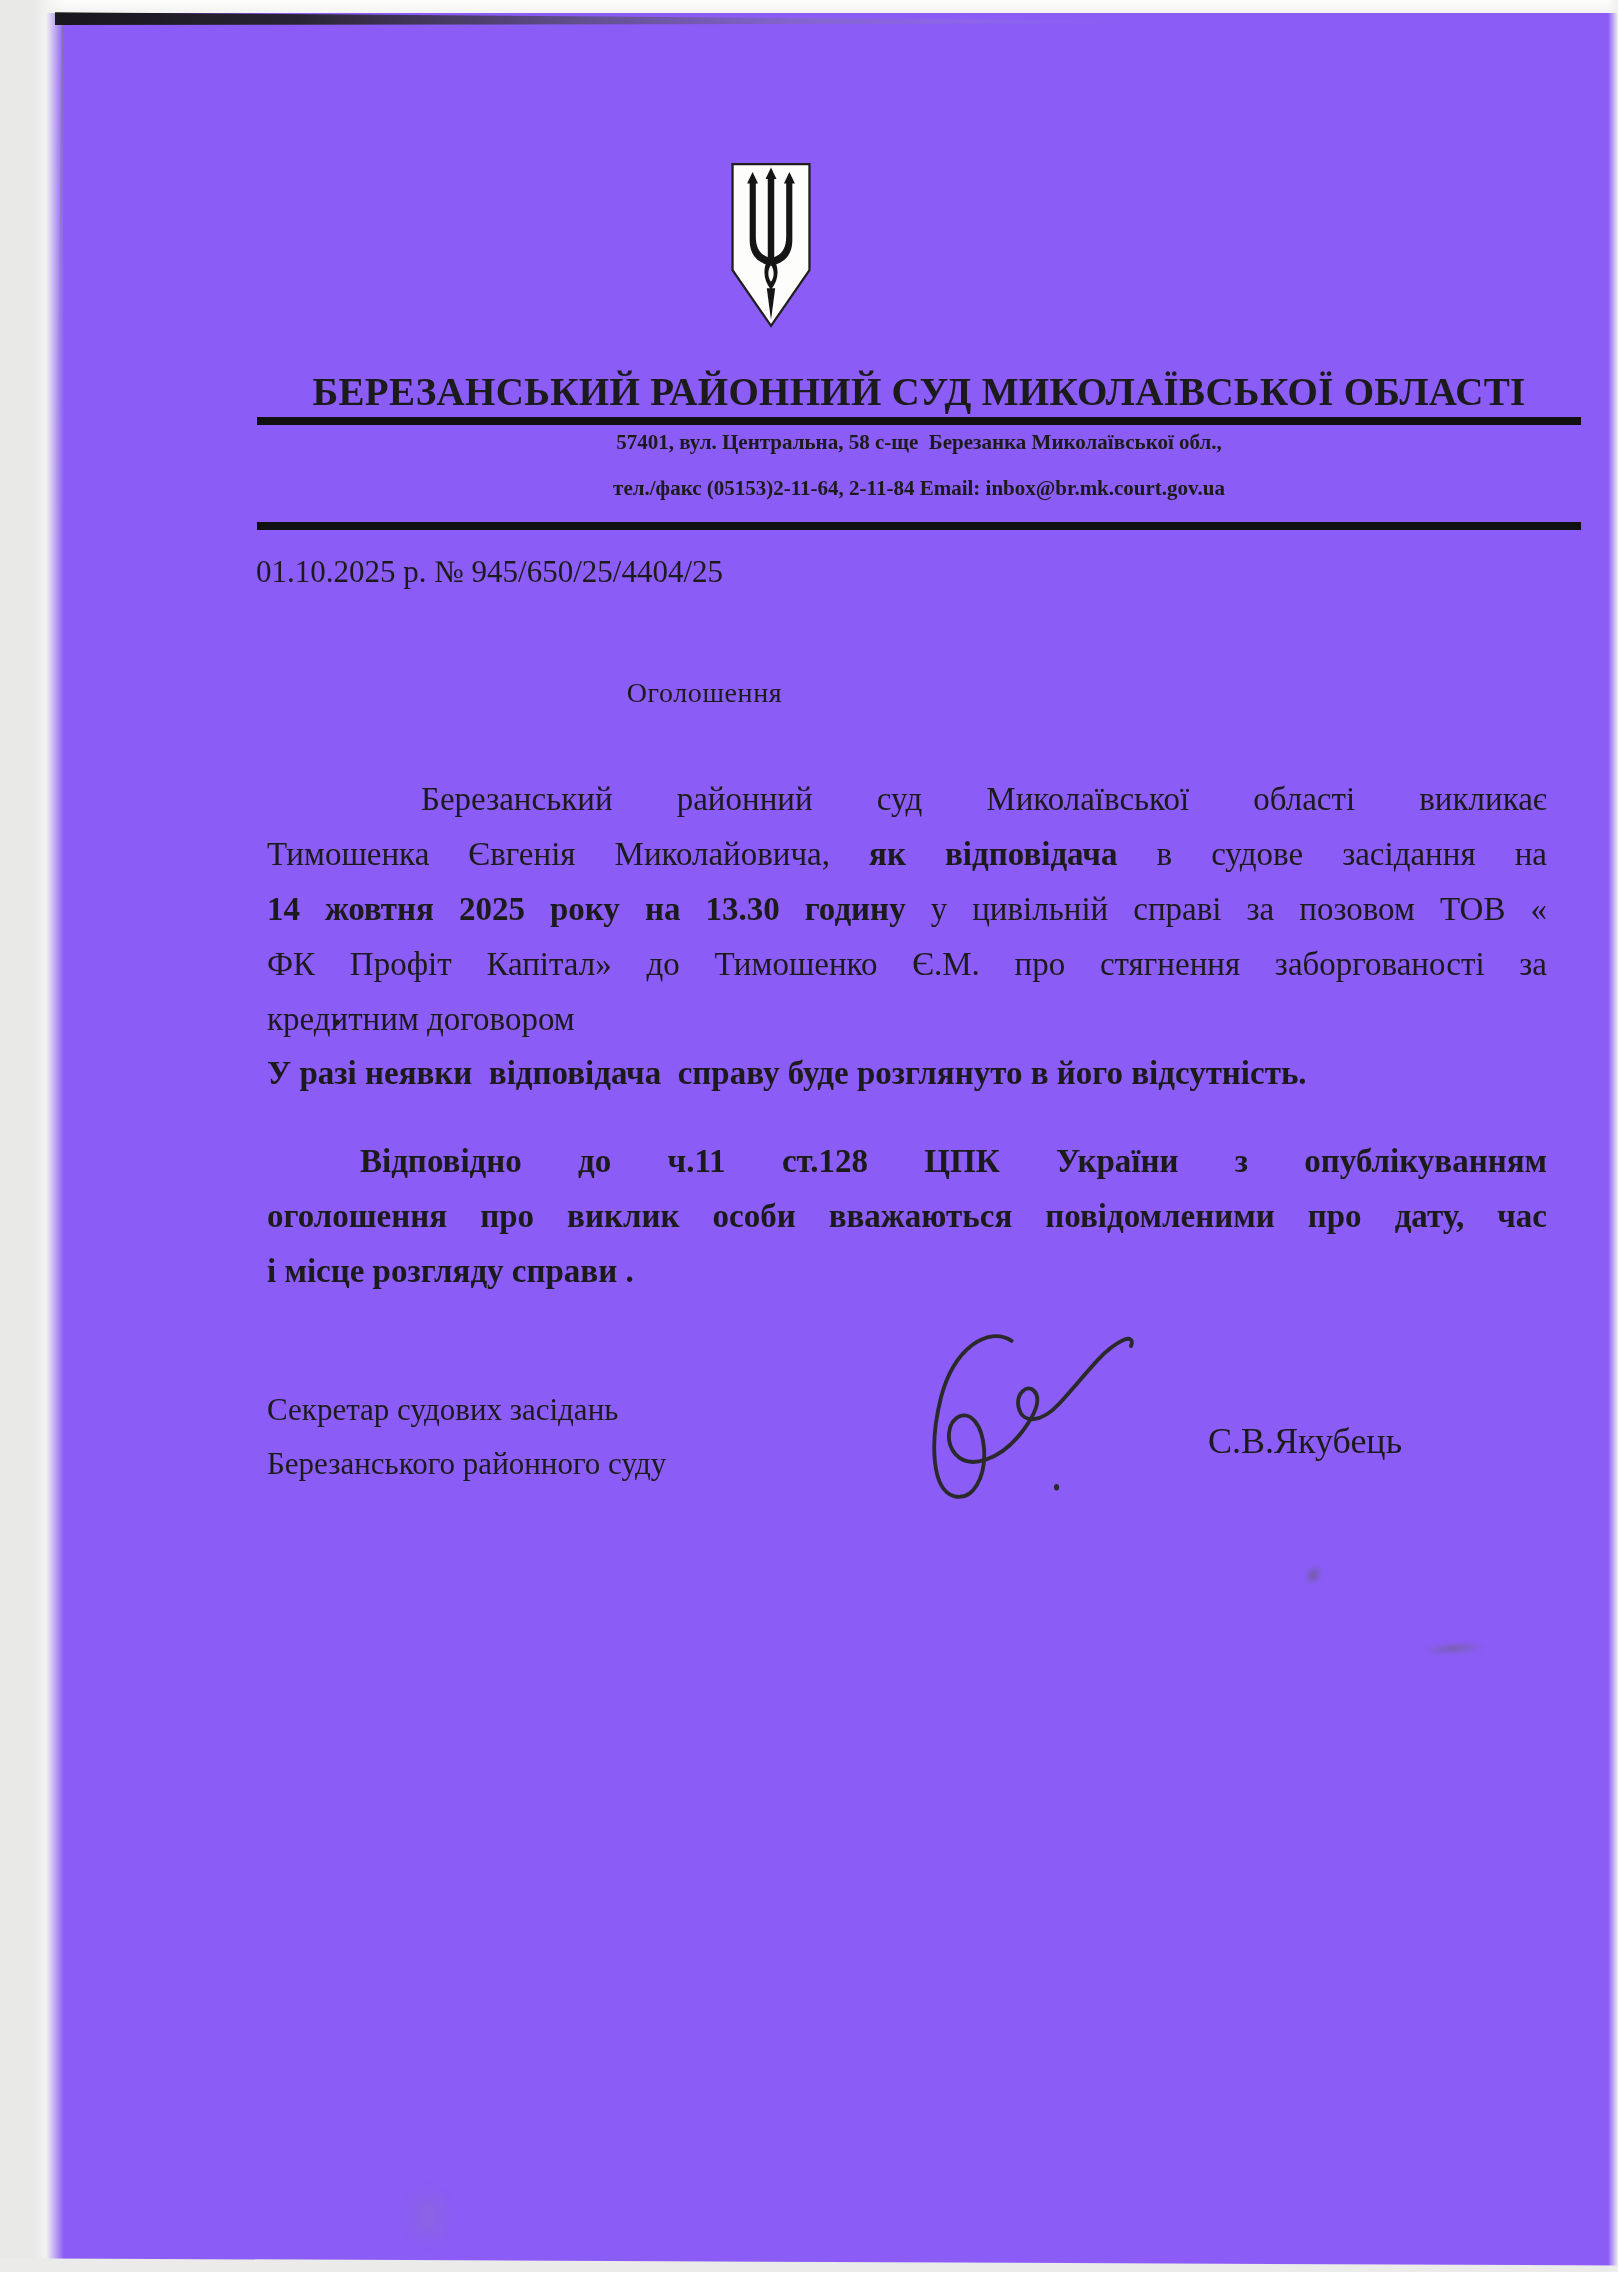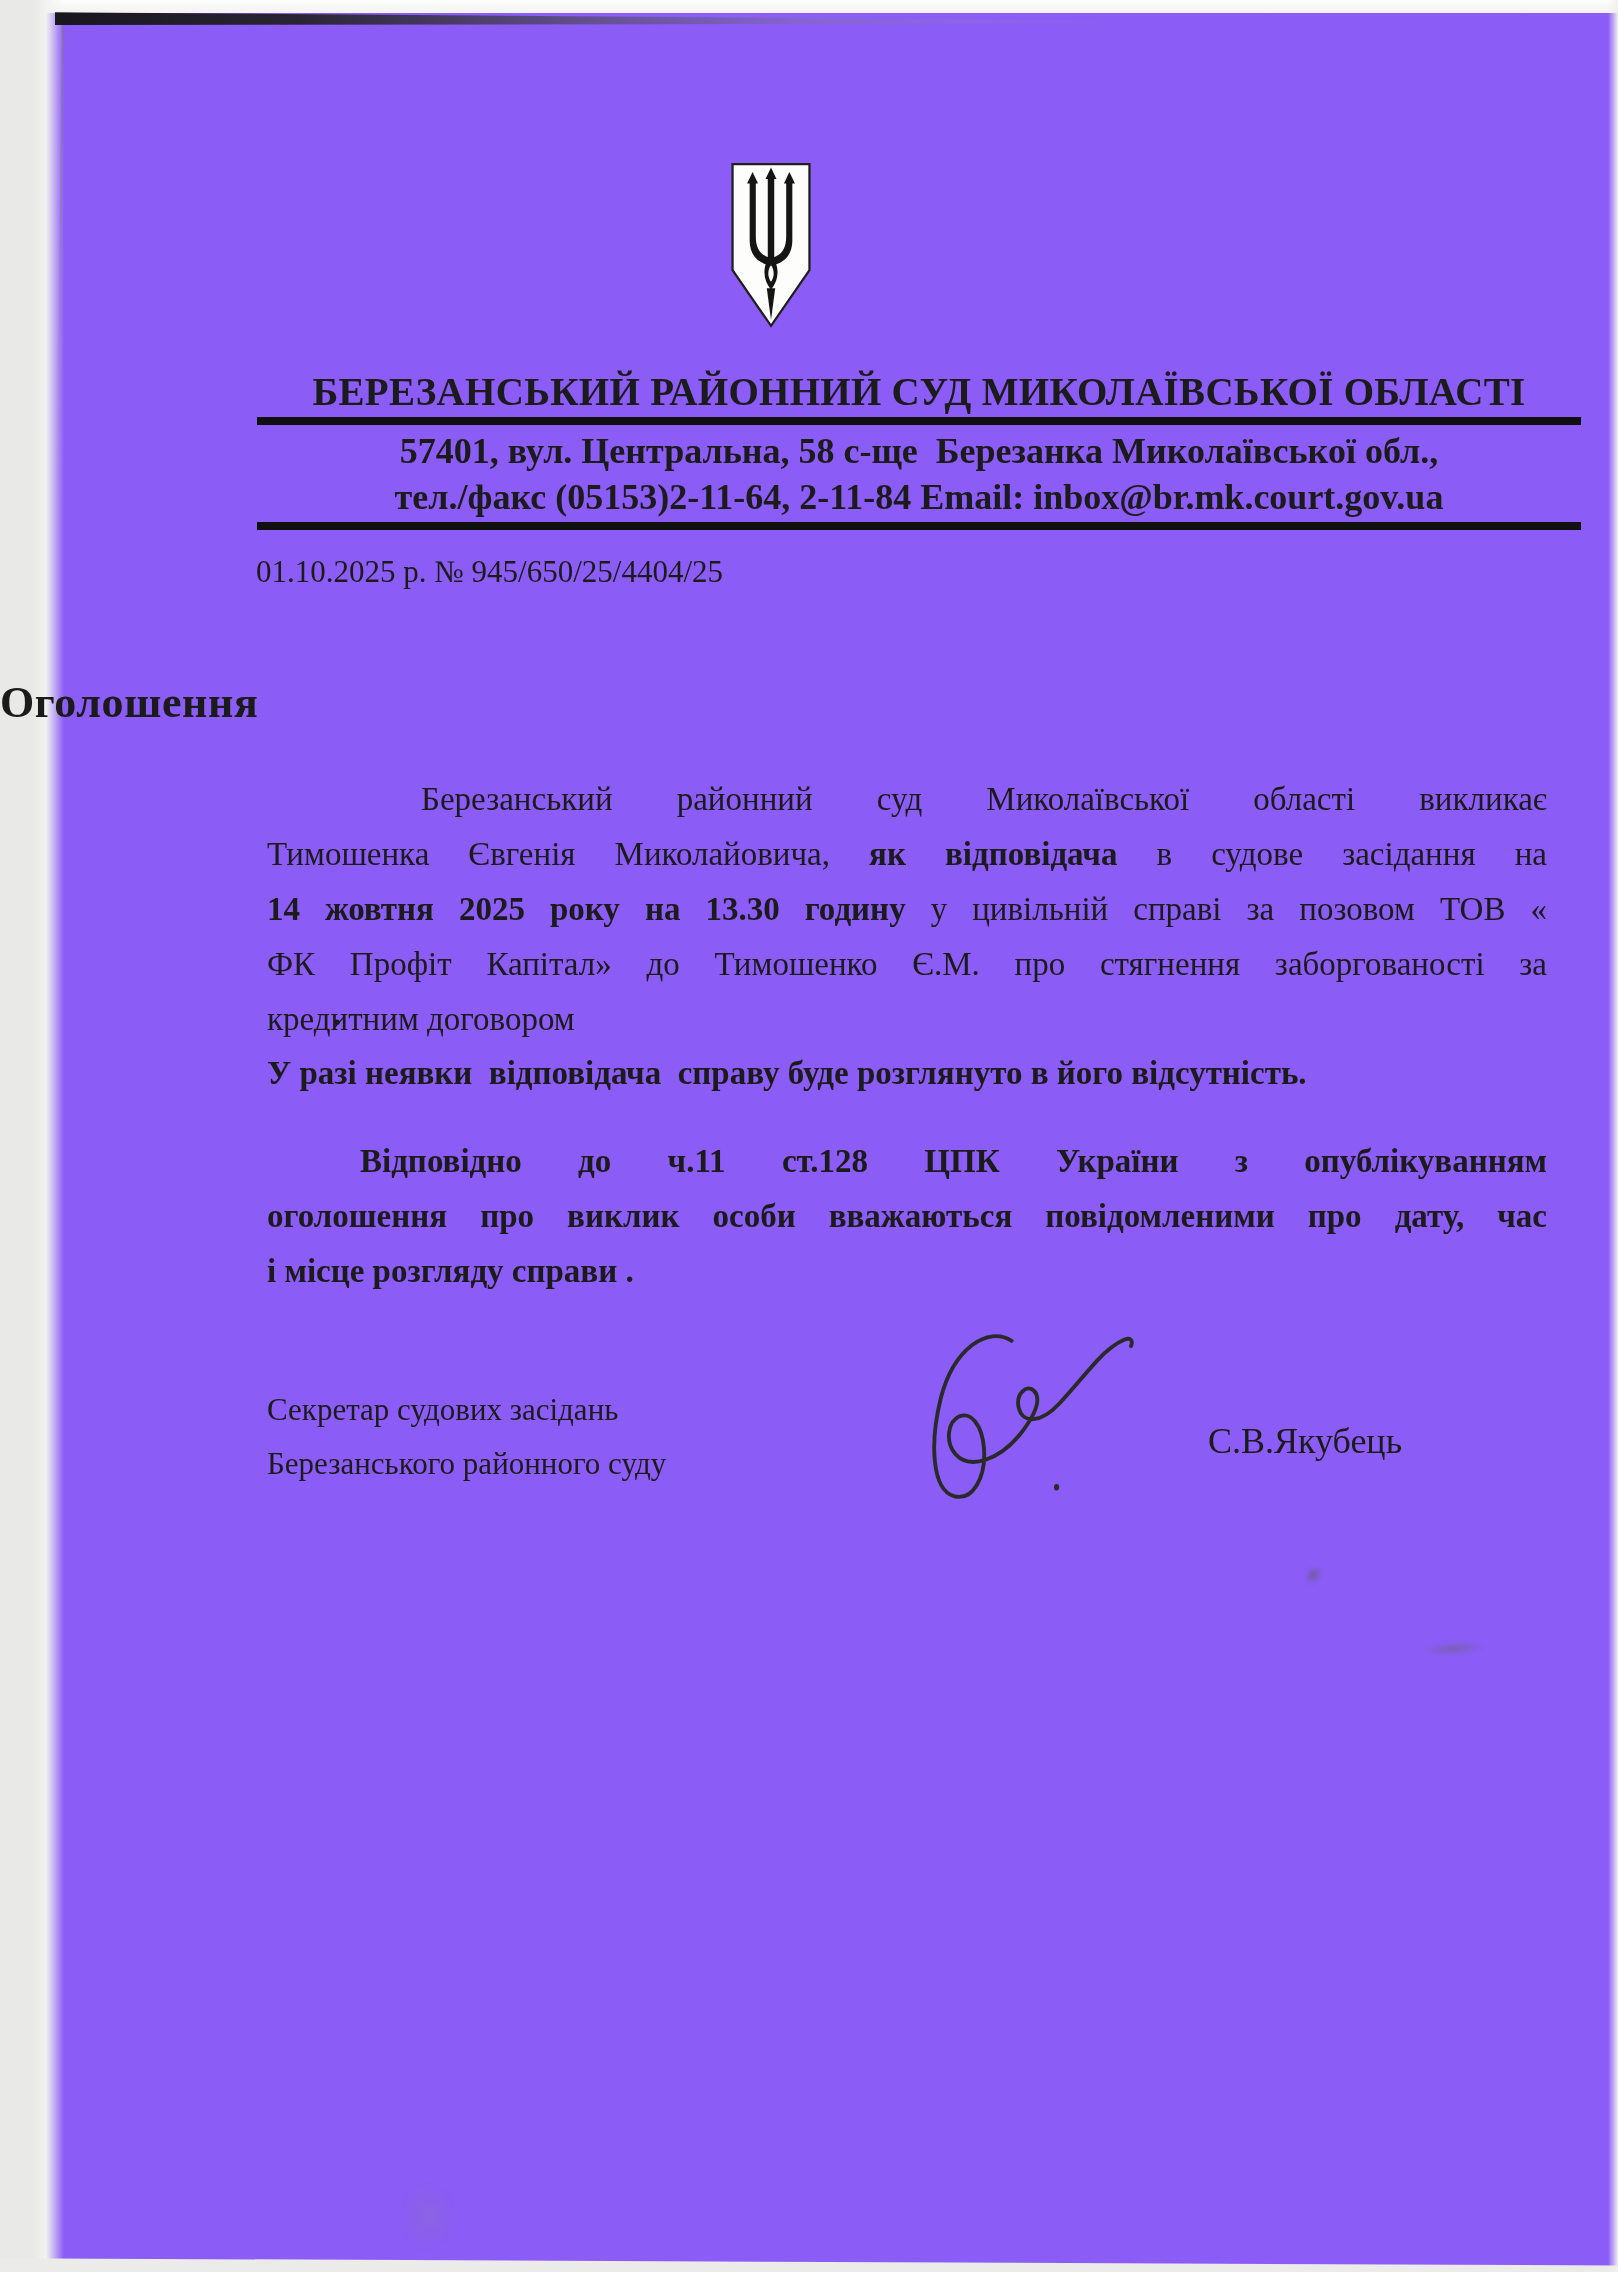--- a/index.html
+++ b/index.html
@@ -58,29 +58,29 @@
   .court-name{
     position:absolute;left:257px;top:369px;width:1324px;
     font-size:39px;font-weight:bold;text-align:center;letter-spacing:0.3px;
     white-space:nowrap;
   }
   .rule{position:absolute;left:257px;width:1324px;height:8.4px;background:#101010;}
   .rule-1{top:417px;}
   .rule-2{top:522px;}
   .addr{
     position:absolute;left:257px;width:1324px;text-align:center;
-    font-size:36px;font-weight:bold;white-space:pre-wrap;
+    font-size:21px;font-weight:bold;white-space:pre-wrap;
   }
   .addr-1{top:430px;}
   .addr-2{top:476px;}
   
   .ref-line{position:absolute;left:256px;top:554px;font-size:31px;white-space:pre-wrap;}
   .doc-title{
-    position:absolute;left:0;top:677px;width:1409px;text-align:left;
-    font-size:44px;font-weight:bold;letter-spacing:0.6px;
+    position:absolute;left:0;top:677px;width:1409px;text-align:center;
+    font-size:28px;font-weight:normal;letter-spacing:0.6px;
   }
   
   .para{position:absolute;left:267px;width:1280px;font-size:33px;line-height:55px;}
   .para .line{text-align:justify;text-justify:inter-word;}
   .para .line.j{text-align-last:justify;}
   .para .line.l{text-align:left;text-align-last:left;}
   .p1{top:772px;}
   .p1 .line:first-child{padding-left:154px;}
   .p3{top:1134px;font-weight:bold;}
   .p3 .line:first-child{padding-left:93px;}

